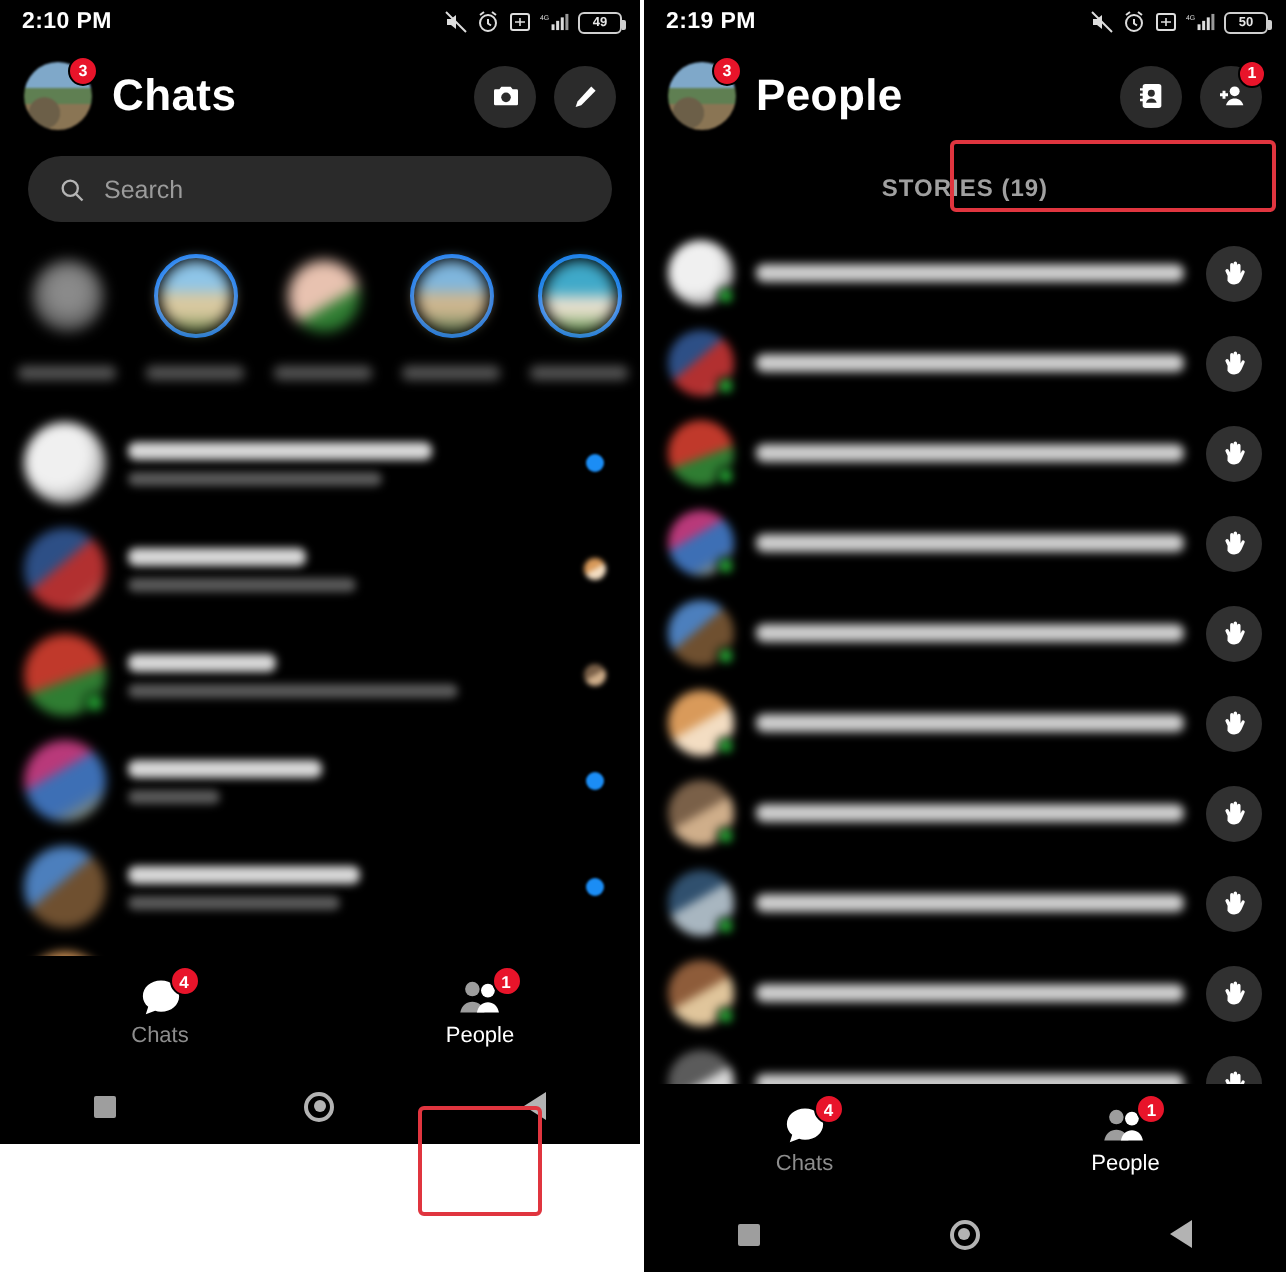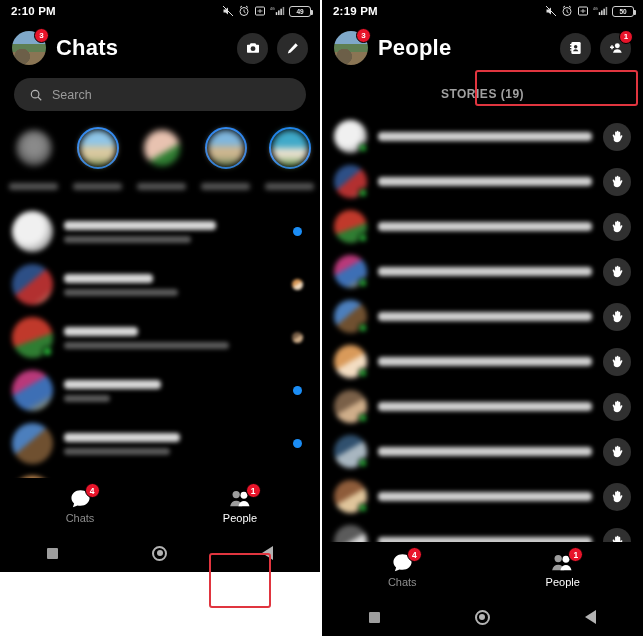--- a/index.html
+++ b/index.html
@@ -92,21 +92,21 @@
     background:#2ecc40; border:2px solid #000;
   }
   .ctext { flex:1; display:flex; flex-direction:column; gap:6px; min-width:0; }
   .l1 { height:9px; border-radius:4px; background:#d8d8d8; filter:blur(2.2px); }
   .l2 { height:7px; border-radius:4px; background:#5a5a5a; filter:blur(2.2px); }
   .cright { width:22px; display:flex; align-items:center; justify-content:center; flex:0 0 22px; }
   .dot-unread { width:9px; height:9px; border-radius:50%; background:#1b8df5; filter:blur(.5px); }
   .dot-seen { width:11px; height:11px; border-radius:50%; filter:blur(1.4px); }
 
   
-  .tabs { display:flex; align-items:center; height:40px; padding:0 4px; gap:4px; }
+  .tabs { display:flex; height:40px; padding:0 4px; gap:4px;flex-direction:column; }
   .tab { flex:1; display:flex; align-items:center; justify-content:center;
          height:30px; font-size:12px; font-weight:bold; color:#a0a0a0; letter-spacing:.5px; }
   .tab.active { background:#2e2e2e; border-radius:16px; color:#ffffff; }
 
   
   .prow { height:45px; display:flex; align-items:center; padding:0 12px; gap:11px; }
   .pav { width:33px; height:33px; border-radius:50%; flex:0 0 33px; filter:blur(2.4px); position:relative; }
   .pav .online { position:absolute; right:-1px; bottom:0; width:10px; height:10px;
                  border-radius:50%; background:#2ecc40; border:2px solid #000; }
   .pname { flex:1; height:9px; border-radius:4px; background:#cfcfcf; filter:blur(2.3px); }

